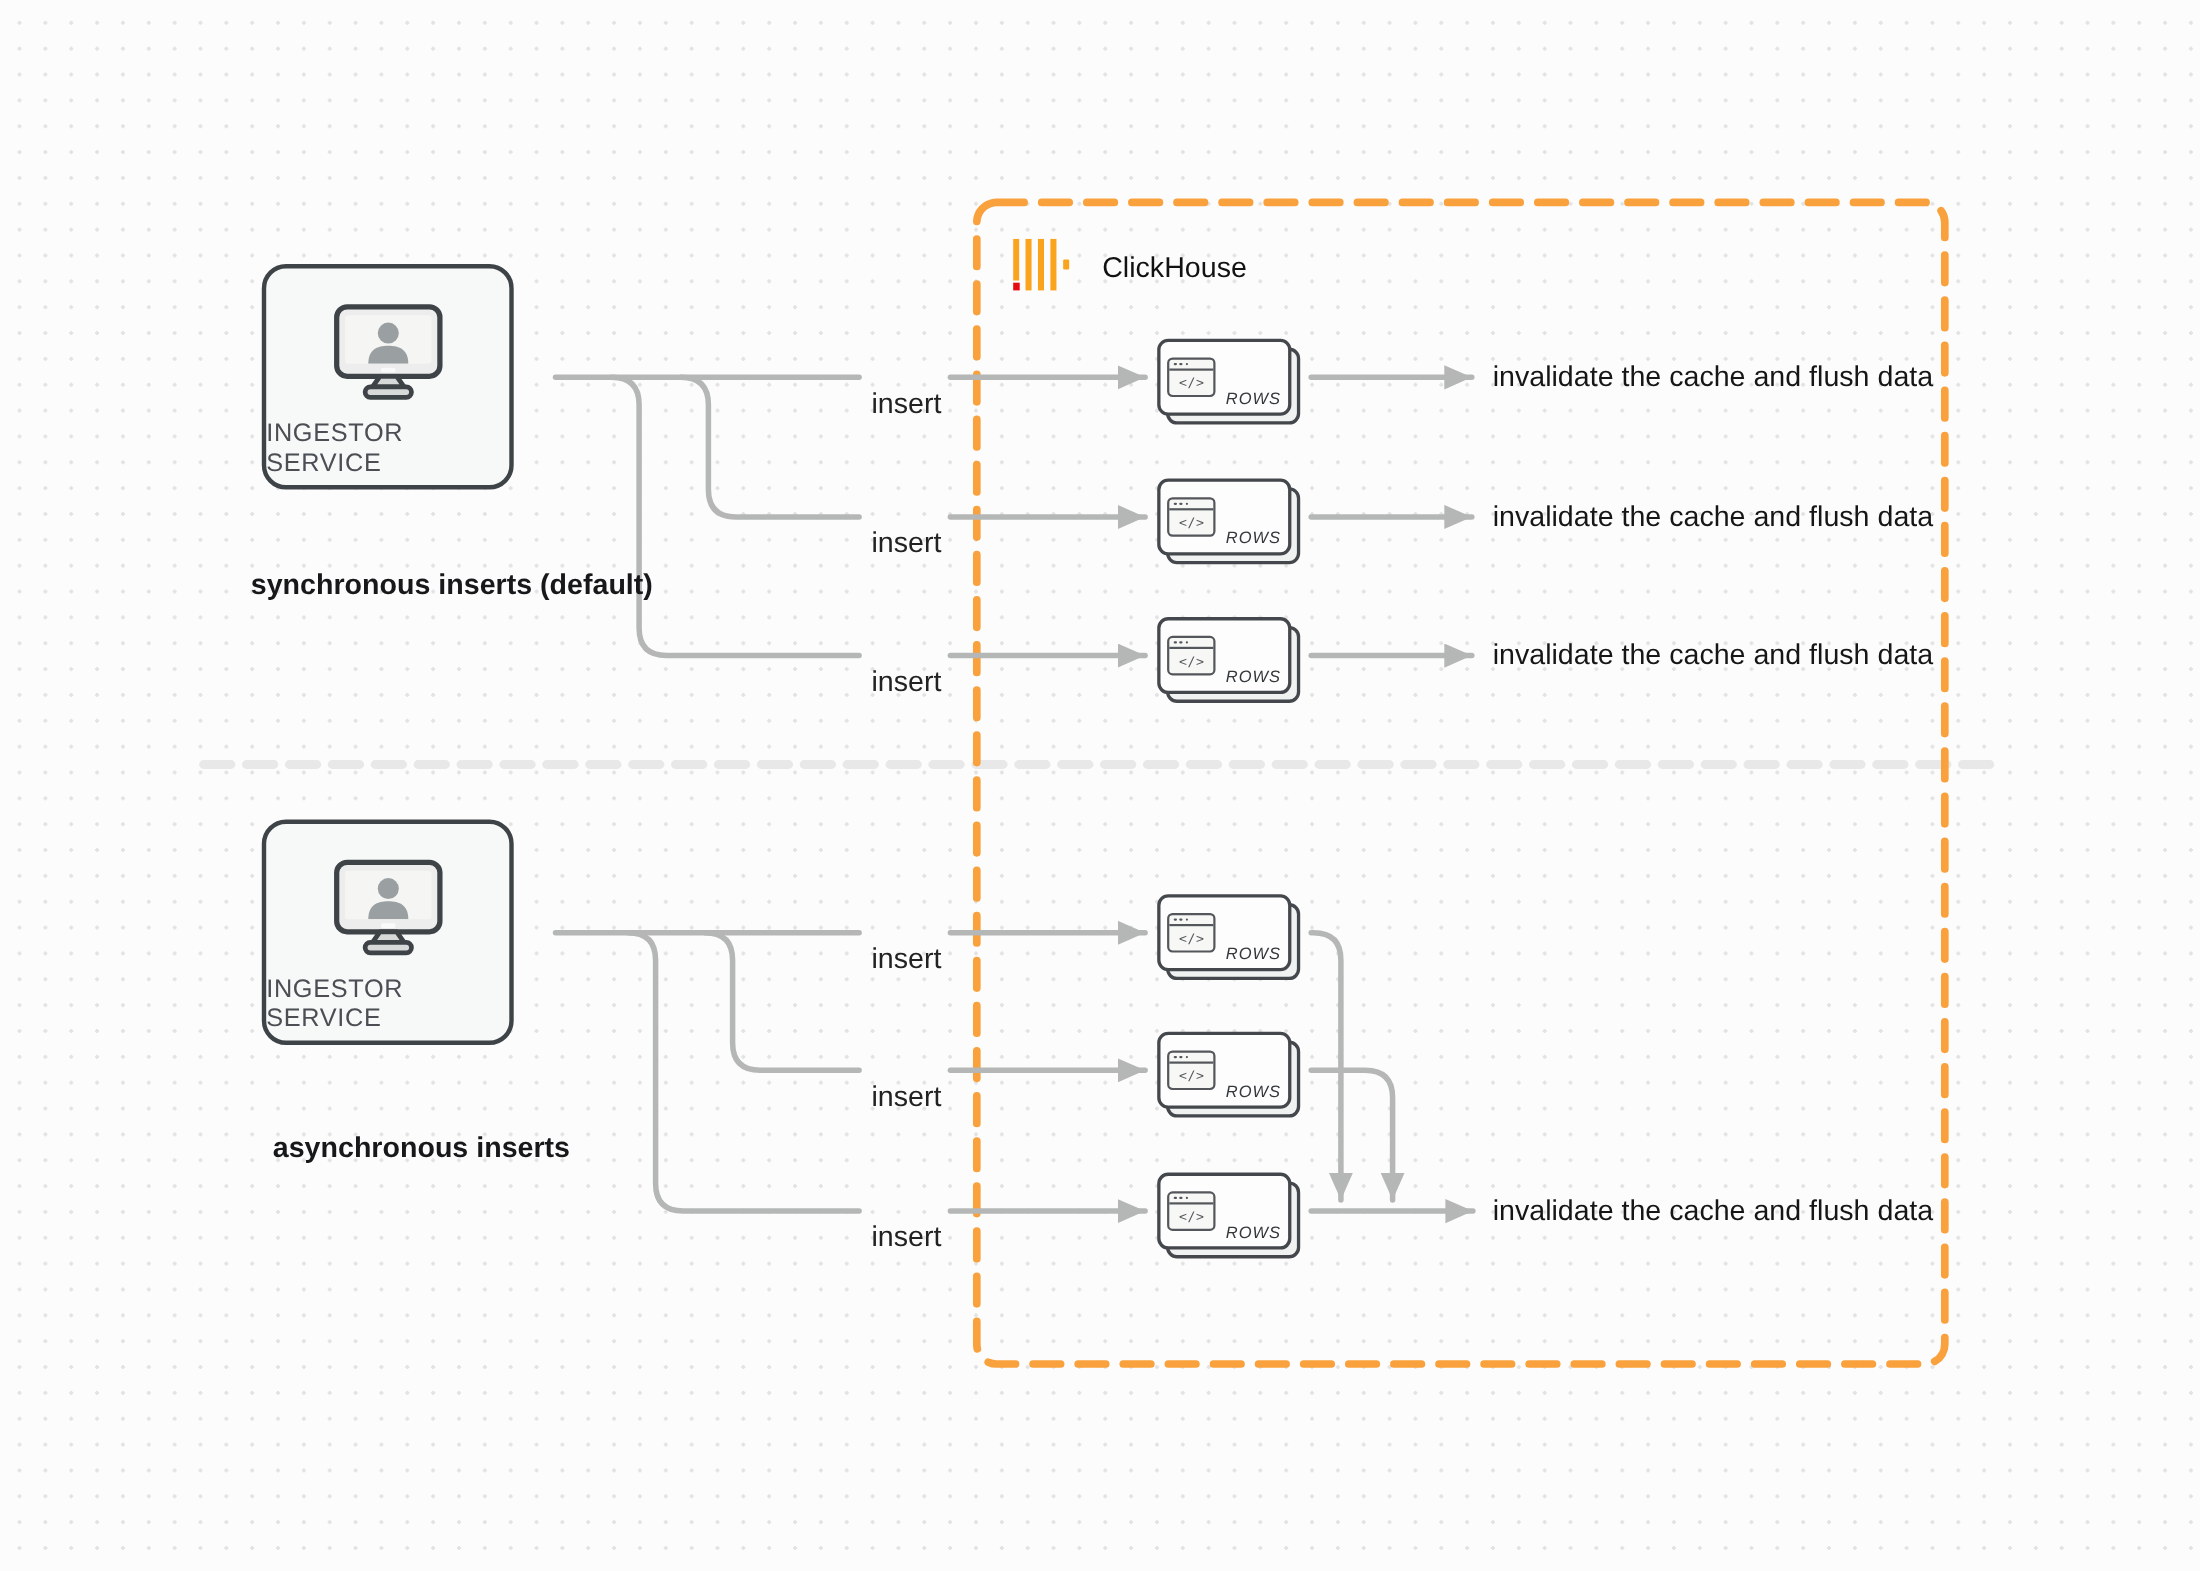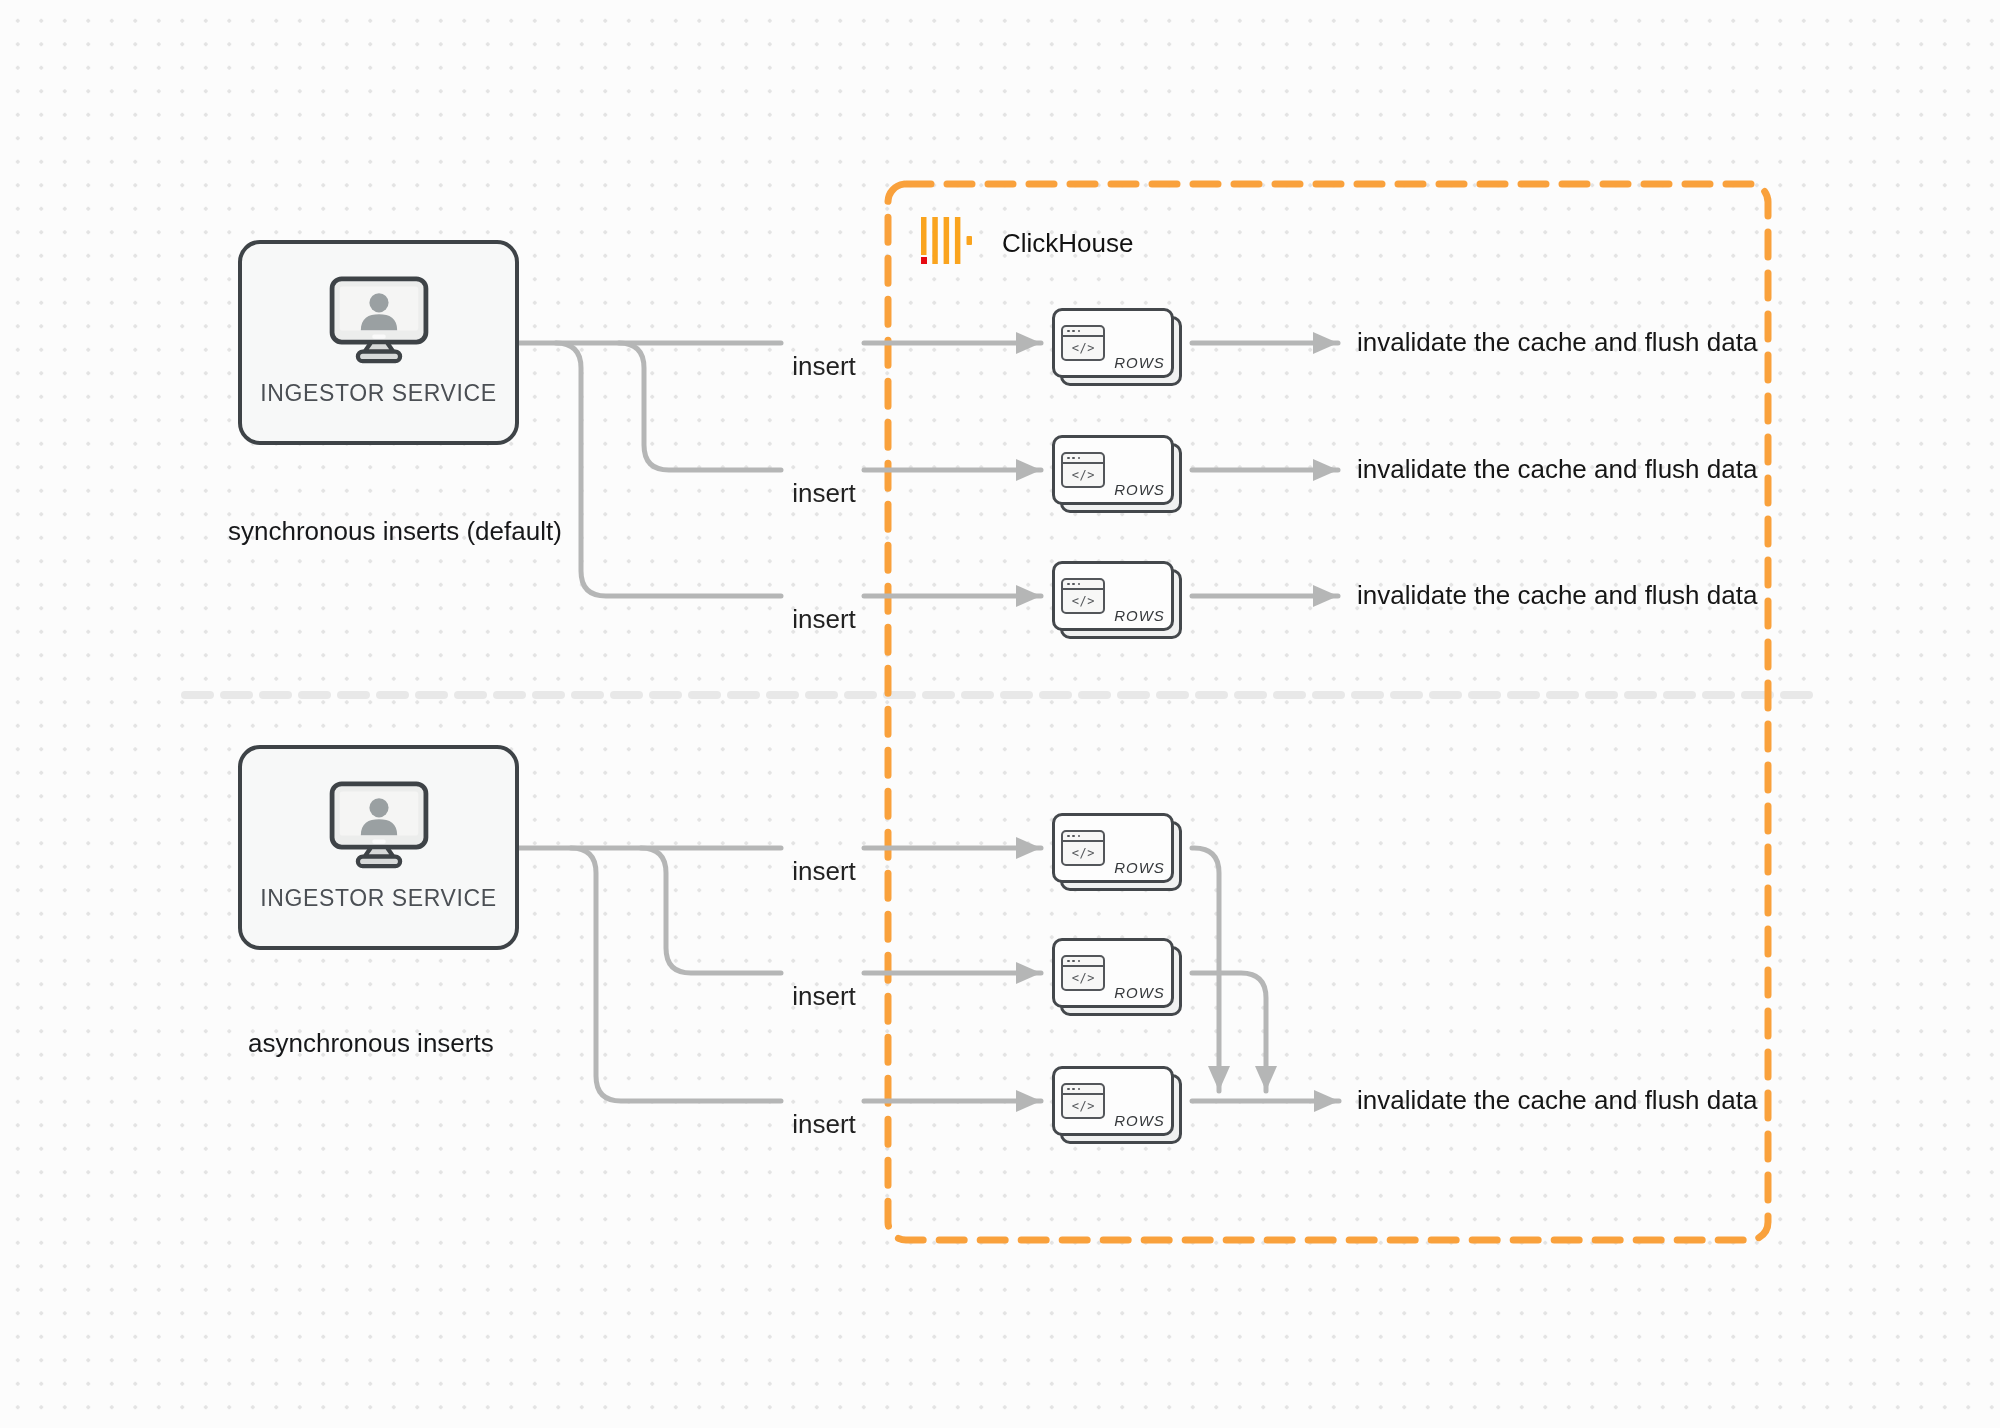--- a/index.html
+++ b/index.html
@@ -10,28 +10,28 @@
     background-size:23.5px 23.5px;
     background-position:6px 9px;
     font-family:"Liberation Sans","DejaVu Sans",sans-serif;
     color:#1c1e21;
   }
   svg.overlay{position:absolute;left:0;top:0;width:2000px;height:1428px;}
   .abs{position:absolute;}
 
   
   .service-box{
-    position:absolute;width:281px;height:205px;border:4px solid #3E4347;border-radius:22px;
+    position:absolute;width:229px;height:205px;border:4px solid #3E4347;border-radius:22px;
     background:#f7f8f8;box-sizing:border-box;display:flex;flex-direction:column;align-items:center;
     padding-top:32px;
   }
   .service-label{margin-top:14px;font-size:23px;letter-spacing:.6px;color:#4b4f54;}
 
   
-  .caption{position:absolute;font-size:26px;font-weight:normal;color:#17181a;white-space:nowrap;}
+  .caption{position:absolute;font-size:26px;font-weight:bold;color:#17181a;white-space:nowrap;}
 
   
   .insert-label{position:absolute;width:84px;text-align:center;font-size:26px;color:#222;margin-top:24px;}
   .result-label{position:absolute;font-size:26px;color:#161616;white-space:nowrap;}
 
   
   .ch-label{position:absolute;font-size:26px;font-weight:500;color:#121212;}
 
   
   .rows-card{position:absolute;width:122px;height:70px;}

